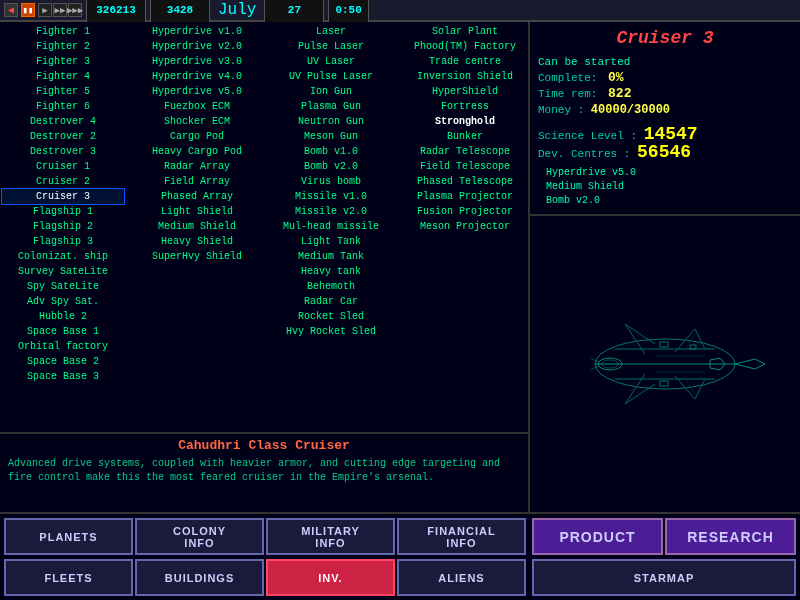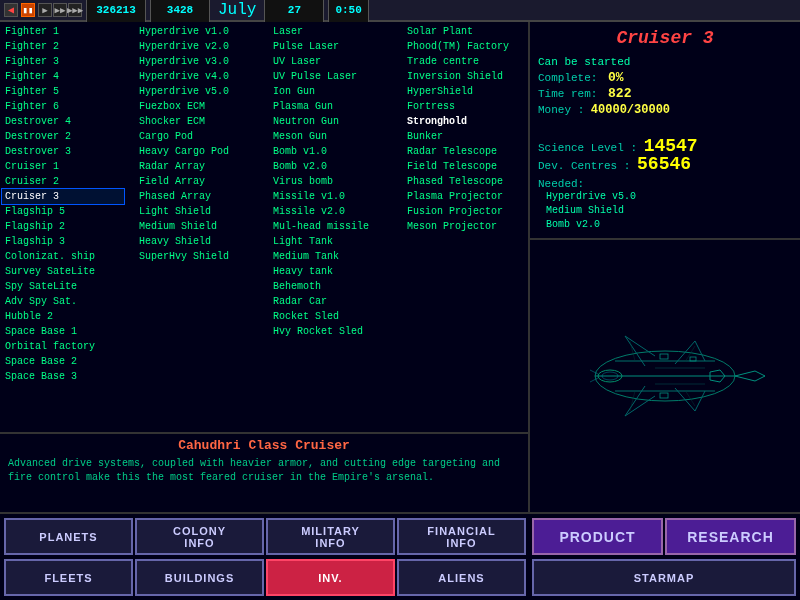--- a/index.html
+++ b/index.html
@@ -61,20 +61,21 @@
       display: flex;
       flex-direction: column;
     }
 
     #unit-list-area {
       flex: 1;
       display: flex;
       padding: 2px;
       gap: 12px;
       overflow: hidden;
+      text-align: center;
     }
 
     .list-col {
       flex: 1;
       display: flex;
       flex-direction: column;
       gap: 0px;
     }
 
     .list-item {
@@ -298,21 +299,21 @@
           <div class="list-item">Fighter 3</div>
           <div class="list-item">Fighter 4</div>
           <div class="list-item">Fighter 5</div>
           <div class="list-item">Fighter 6</div>
           <div class="list-item">Destrover 4</div>
           <div class="list-item">Destrover 2</div>
           <div class="list-item">Destrover 3</div>
           <div class="list-item">Cruiser 1</div>
           <div class="list-item">Cruiser 2</div>
           <div class="list-item selected-row">Cruiser 3</div>
-          <div class="list-item">Flagship 5</div>
+          <div class="list-item">Flagship 1</div>
           <div class="list-item">Flagship 2</div>
           <div class="list-item">Flagship 3</div>
           <div class="list-item">Colonizat. ship</div>
           <div class="list-item">Survey SateLite</div>
           <div class="list-item">Spy SateLite</div>
           <div class="list-item">Adv Spy Sat.</div>
           <div class="list-item">Hubble 2</div>
           <div class="list-item">Space Base 1</div>
           <div class="list-item">Orbital factory</div>
           <div class="list-item">Space Base 2</div>
@@ -403,32 +404,31 @@
         <span class="info-label">Time rem:</span>
         <span class="info-value" style="margin-left:4px">822</span>
       </div>
 
       <div class="info-line">
         <span class="info-label">Money</span>
         <span style="color:#00ccaa"> : </span>
         <span class="info-value" style="font-size:12px">40000/30000</span>
       </div>
 
-      <div class="info-line" style="margin-top:20px">
+      <div class="info-line" style="margin-top:8px">
         <span class="info-label">Science Level :</span>
         <span class="info-value-big">14547</span>
       </div>
 
       <div class="info-line">
         <span class="info-label">Dev. Centres :</span>
         <span class="info-value-big">56546</span>
       </div>
 
       <div id="needs-section">
-        <div id="needs-label">Needed:</div>
         <div id="needs-items">
             <div class="need-item">Hyperdrive v5.0</div>
             <div class="need-item">Medium Shield</div>
             <div class="need-item">Bomb v2.0</div>
           </div>
       </div>
     </div>
 
     <div id="ship-image">
 

